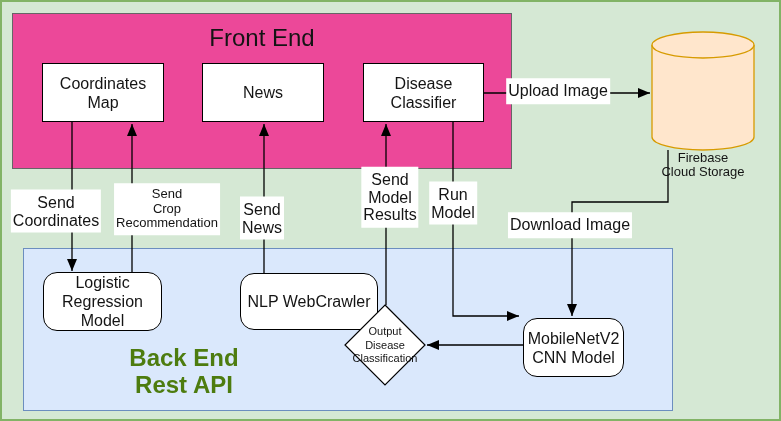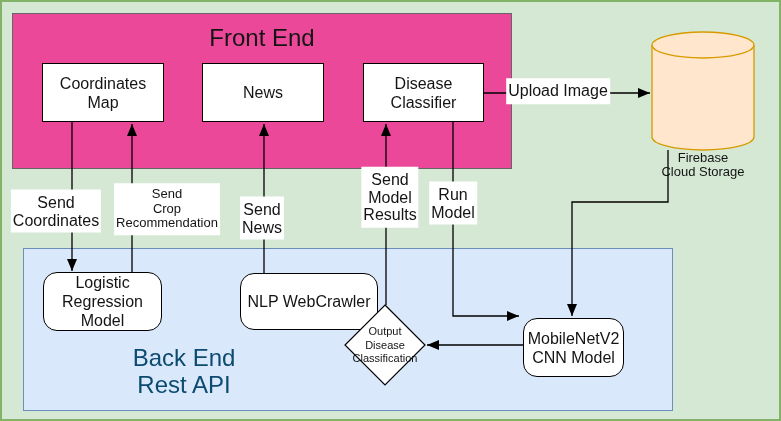--- a/index.html
+++ b/index.html
@@ -21,22 +21,22 @@
     left:21px;top:246px;width:650px;height:163px;
     background:#dae8fc;border:1.5px solid #6c8ebf;
   }
   .panel-title{
     position:absolute;left:0;top:11px;width:100%;
     text-align:center;font-size:24px;color:#141414;
     white-space:pre-line;line-height:26px;
   }
   .back-title{
     position:absolute;left:82px;top:342px;width:200px;
-    text-align:center;font-size:24px;color:#0c4a6e;
-    white-space:pre-line;line-height:27px;z-index:2;
+    text-align:center;font-size:24px;color:#4d7c0f;
+    white-space:pre-line;line-height:27px;z-index:2;font-weight:bold;
   }
   .node{
     position:absolute;box-sizing:border-box;z-index:2;
     background:#ffffff;border:1.2px solid #000000;
     display:flex;align-items:center;justify-content:center;
     text-align:center;font-size:16px;line-height:19px;color:#141414;
     white-space:pre-line;
   }
   .node.rounded{border-radius:14px;}
   .n-croptimizer{left:40px;top:61px;width:122px;height:59px;}
@@ -121,14 +121,15 @@
 Crop
 Recommendation</div>
   <div class="elabel" style="left:260px;top:216px;">Send
 News</div>
   <div class="elabel" style="left:388px;top:195px;">Send
 Model
 Results</div>
   <div class="elabel" style="left:451px;top:201px;">Run
 Model</div>
   <div class="elabel" style="left:556px;top:89px;">Upload Image</div>
+  <div class="elabel" style="left:568px;top:223px;">Download Image</div>
 
 </div>
 
 </body></html>

